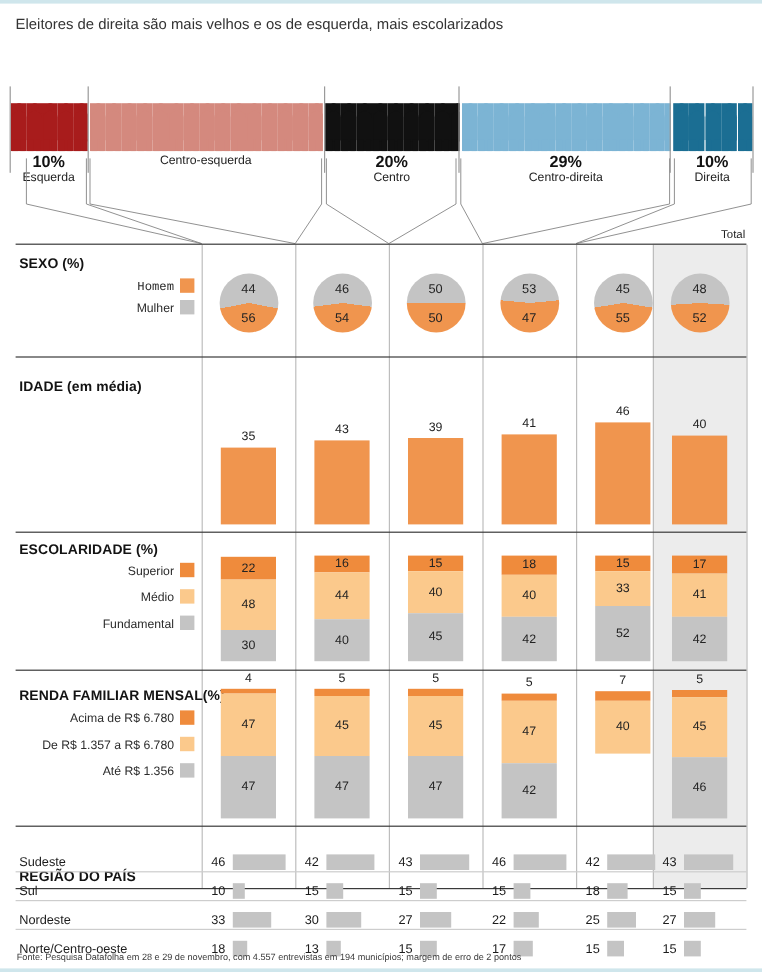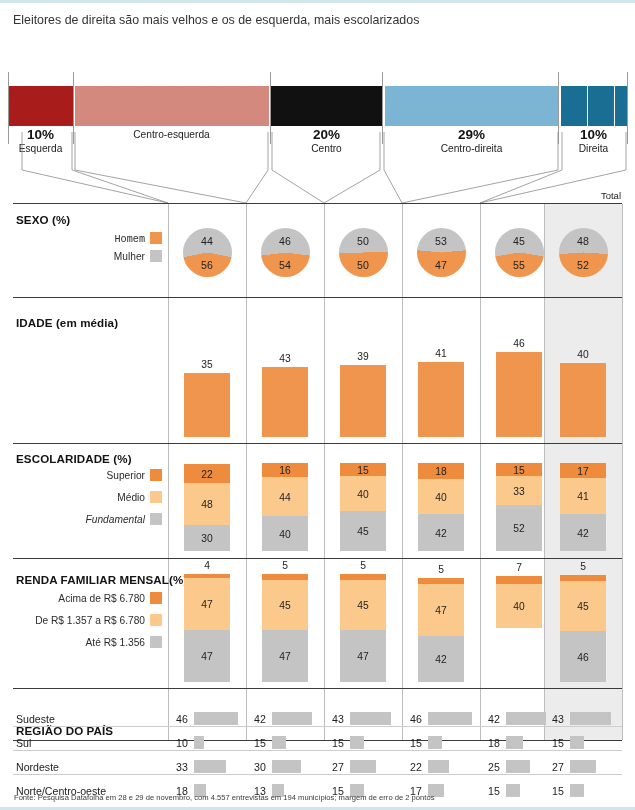--- a/index.html
+++ b/index.html
@@ -507,21 +507,21 @@
       <div class="agebar" style="left: 496px; top: 352px; height: 85px; background: rgb(240, 149, 78);"></div>
       <div class="ageval" style="left: 496px; top: 338px;">46</div>
       <div class="agebar" style="left: 560px; top: 363px; height: 74px; background: rgb(240, 149, 78);"></div>
       <div class="ageval" style="left: 560px; top: 349px;">40</div>
     </div>
 
   <div class="sect-title" style="left:16px;top:452px;">ESCOLARIDADE (%)</div>
   <div id="esc-legend-host">
       <div class="legend-row" style="left: 20px; width: 142px; top: 469px;"><span>Superior</span><span class="sw" style="background: rgb(239, 139, 60);"></span></div>
       <div class="legend-row" style="left: 20px; width: 142px; top: 491px;"><span>Médio</span><span class="sw" style="background: rgb(251, 201, 140);"></span></div>
-      <div class="legend-row" style="left: 20px; width: 142px; top: 513px; font-style: italic;"><span>Fundamental</span><span class="sw" style="background: rgb(196, 196, 196);"></span></div>
+      <div class="legend-row" style="left: 20px; width: 142px; top: 513px;"><span>Fundamental</span><span class="sw" style="background: rgb(196, 196, 196);"></span></div>
     </div>
   <div id="esc-host">
       <div class="stack" style="left: 184px; top: 464px;">
         <div class="seg" style="height: 19px; background: rgb(239, 139, 60);">
           <span>22</span>
         </div>
         <div class="seg" style="height: 42px; background: rgb(251, 201, 140);">
           <span>48</span>
         </div>
         <div class="seg" style="height: 26px; background: rgb(196, 196, 196);">

